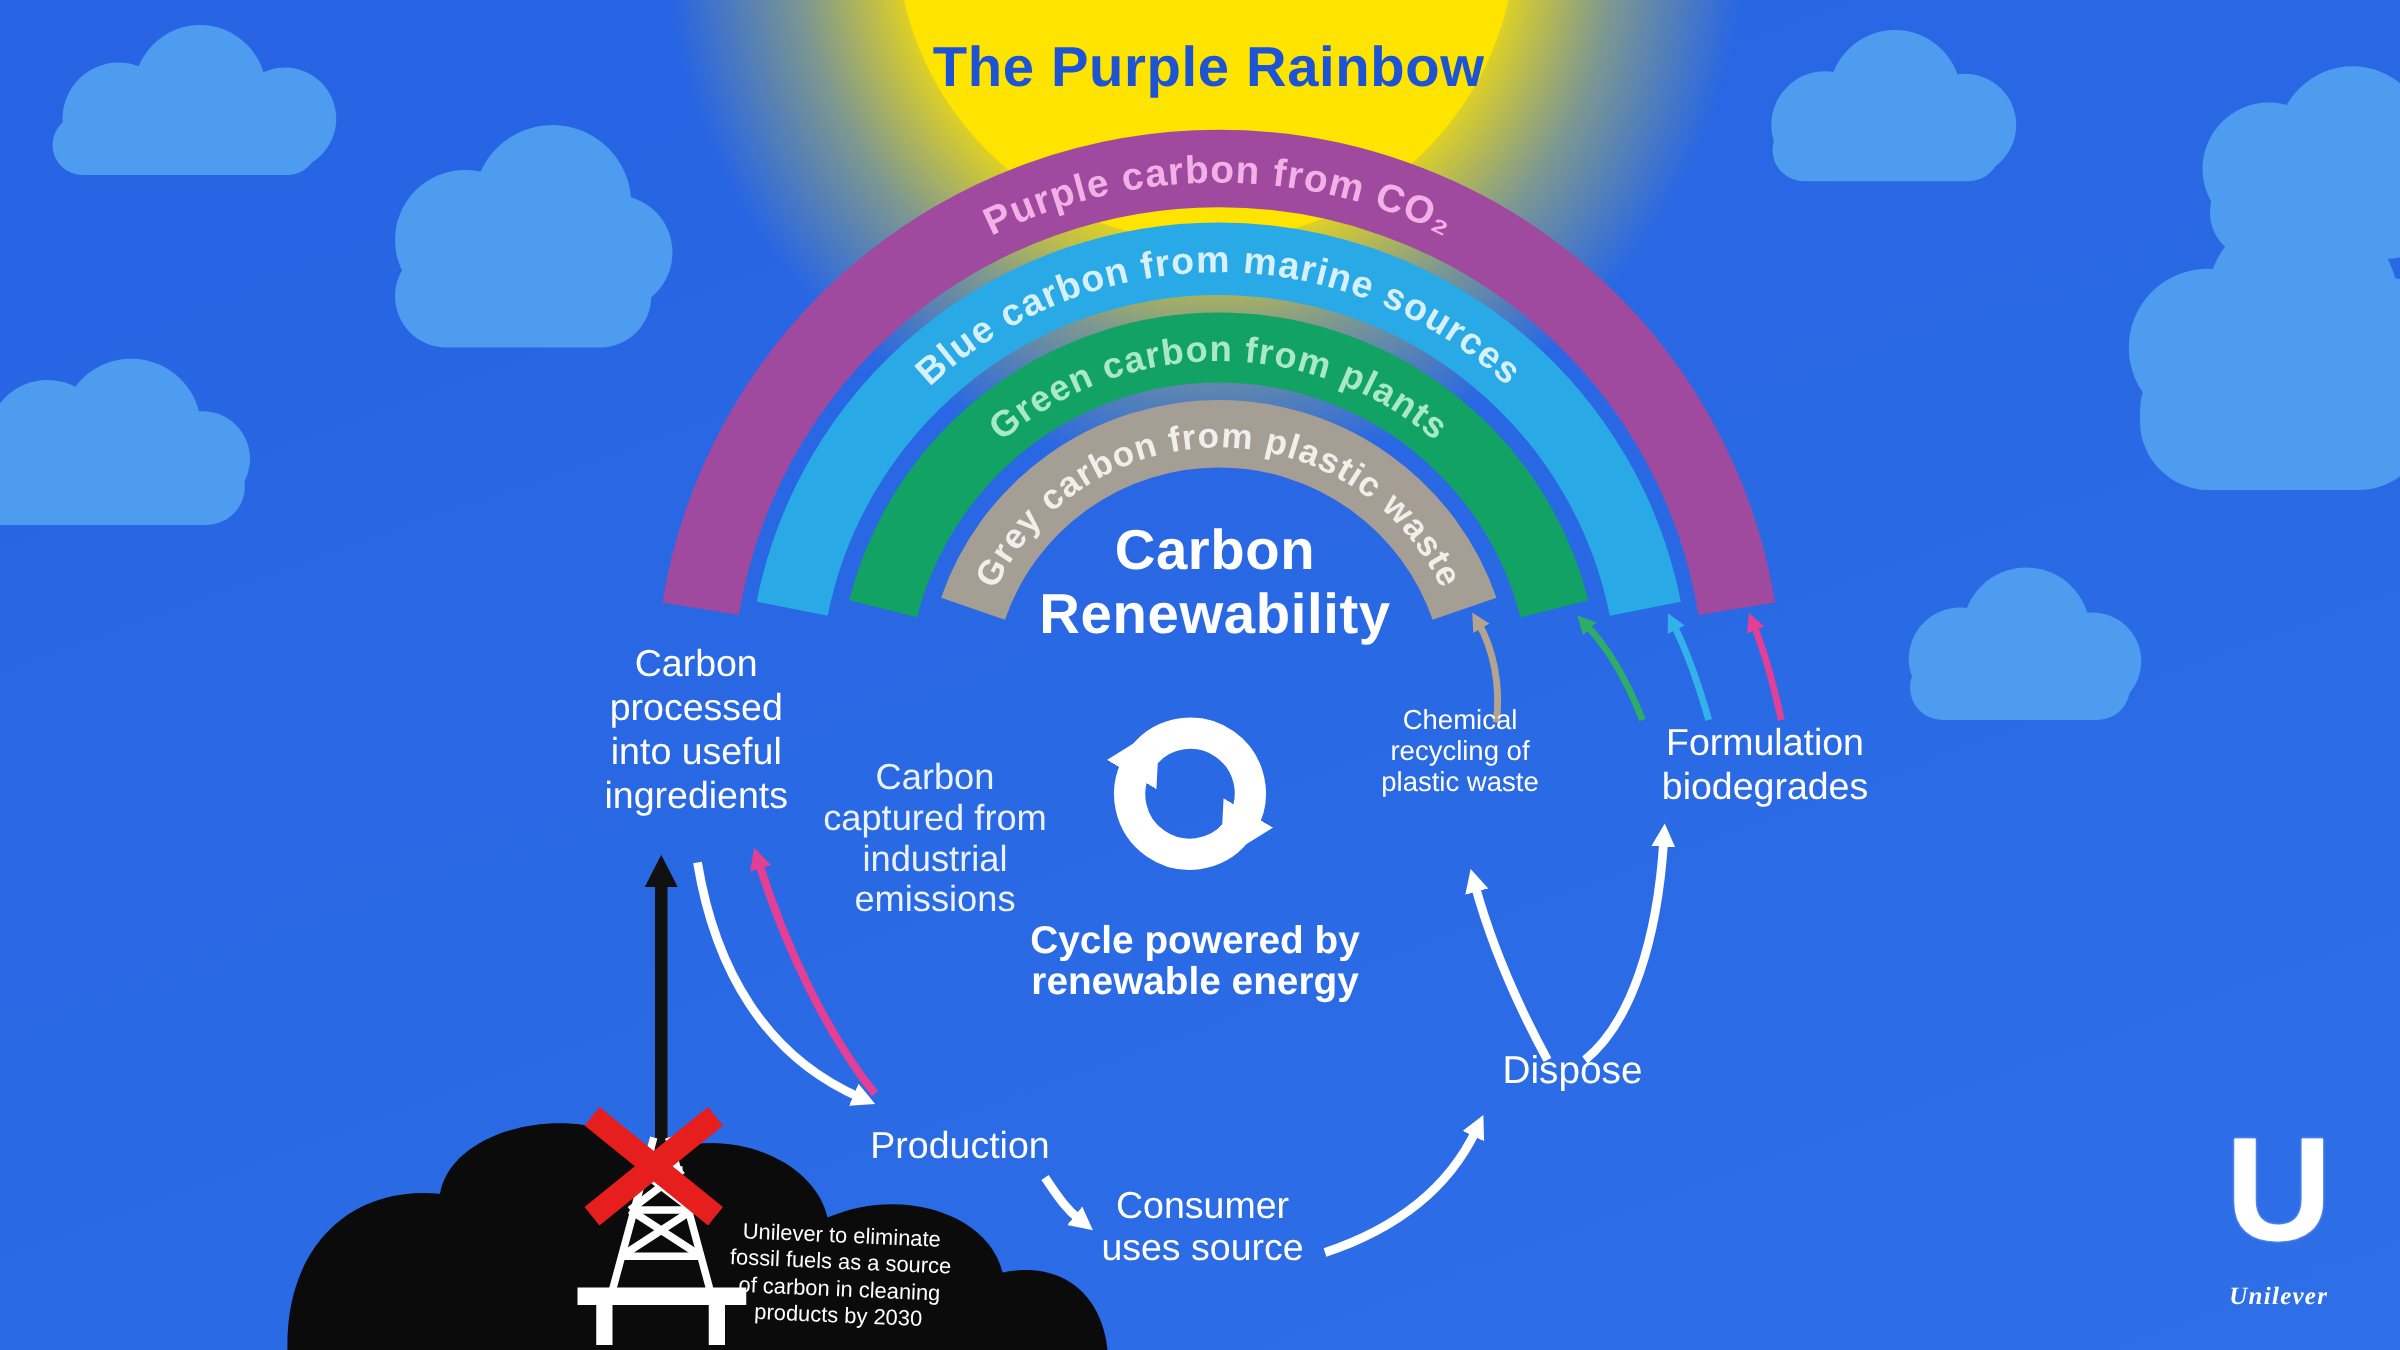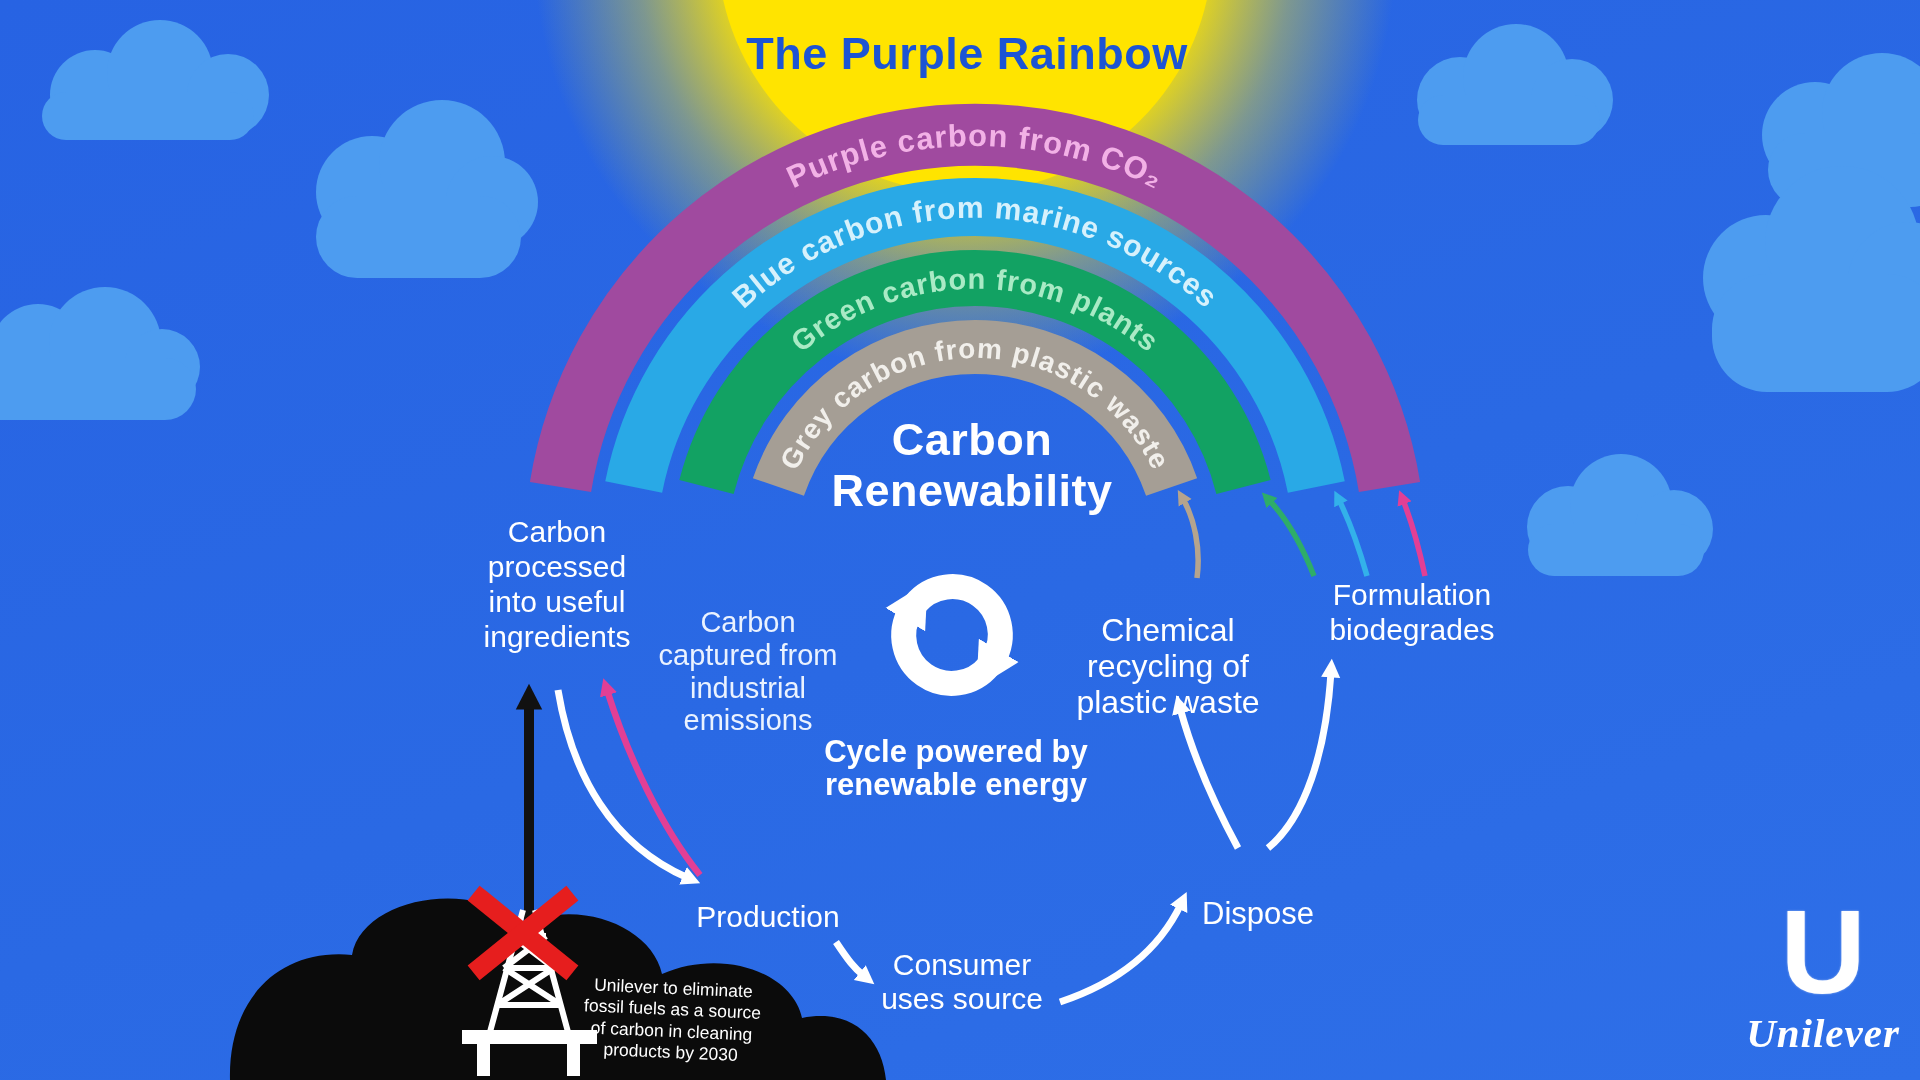--- a/index.html
+++ b/index.html
@@ -9,32 +9,32 @@
     font-family:"Liberation Sans",sans-serif;
   }
   #scene{position:absolute;left:0;top:0;width:1920px;height:1080px;}
   .txt{position:absolute;transform:translateX(-50%);text-align:center;
        white-space:pre-line;color:#ffffff;}
   #title{top:28px;left:967px;font-size:45px;font-weight:700;color:#1c54d4;letter-spacing:.5px;}
   #center-label{top:414px;left:972px;font-size:45px;font-weight:700;line-height:1.14;letter-spacing:.5px;}
   #node-processed{top:514px;left:557px;font-size:30px;line-height:1.17;}
   #node-captured{top:606px;left:748px;font-size:29px;line-height:1.13;color:#eaf2ff;}
   #cycle-caption{top:735px;left:956px;font-size:31px;font-weight:700;line-height:1.08;}
-  #node-chemical{top:612px;left:1168px;font-size:32px;line-height:1.13;}
+  #node-chemical{top:564px;left:1168px;font-size:22px;line-height:1.13;}
   #node-formulation{top:578px;left:1372px;font-size:30px;line-height:1.15;margin-left:40px;}
-  #node-dispose{top:896px;left:1258px;font-size:31px;}
+  #node-dispose{top:838px;left:1258px;font-size:31px;}
   #node-consumer{top:948px;left:962px;font-size:30px;line-height:1.14;}
   #node-production{top:900px;left:768px;font-size:30px;text-align:right;}
   #pledge-note{top:978px;left:672px;font-size:17.5px;line-height:1.22;transform:translateX(-50%) rotate(2.5deg);}
   #unilever-logo{position:absolute;left:1823px;top:898px;transform:translateX(-50%);
                  text-align:center;color:#fff;}
   #logo-letter{font-size:118px;font-weight:700;line-height:.92;
                text-shadow:0 0 2px rgba(255,255,255,.6);}
   #logo-wordmark{font-family:"Liberation Serif",serif;font-style:italic;font-weight:700;
-                 font-size:41px;margin-top:2px;letter-spacing:1px;}
+                 font-size:20px;margin-top:19px;letter-spacing:1px;}
   svg text{font-family:"Liberation Sans",sans-serif;font-weight:700;letter-spacing:1px;}
 </style>
 </head>
 <body>
 
 <div id="stage">
 
 <svg id="scene" viewBox="0 0 1920 1080">
   <defs>
     <radialGradient id="sunglow">

